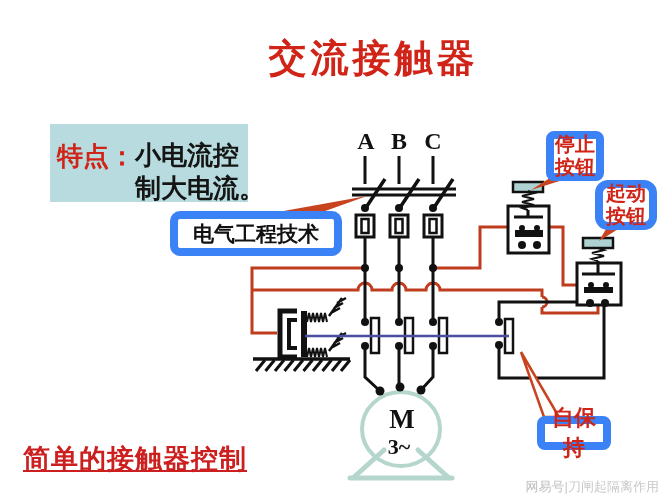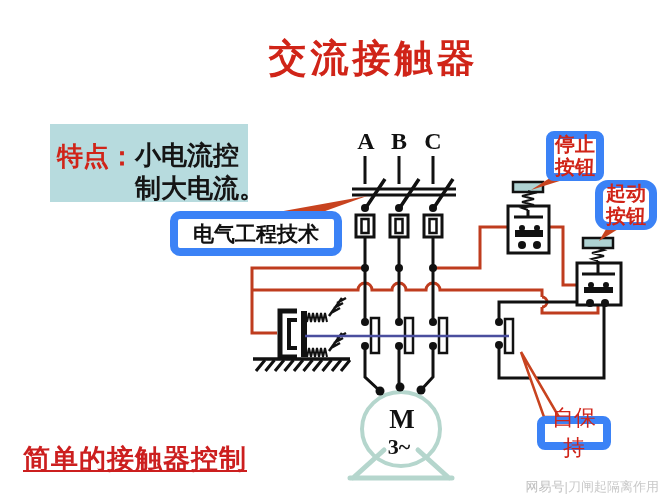--- a/index.html
+++ b/index.html
@@ -13,21 +13,21 @@
            display:flex;align-items:flex-start;padding-top:15px;box-sizing:border-box;}
   .feature .flabel{color:#d02418;font-weight:bold;font-size:26px;padding-left:7px;white-space:nowrap;}
   .feature .flines{color:#151515;font-weight:bold;font-size:26px;line-height:33px;white-space:nowrap;}
   .callout{background:#fff;border:8px solid #3b82f6;border-radius:10px;display:flex;
            align-items:center;justify-content:center;box-sizing:border-box;text-align:center;}
   .knife{left:170px;top:211px;width:172px;height:45px;font-size:21px;font-weight:bold;color:#111;}
   .stopc{left:546px;top:131px;width:58px;height:50px;font-size:20px;font-weight:bold;
          color:#d02418;line-height:23px;border-radius:8px;}
   .startc{left:595px;top:180px;width:62px;height:50px;font-size:20px;font-weight:bold;
           color:#d02418;line-height:23px;border-radius:13px;}
-  .selfh{left:537px;top:416px;width:74px;height:34px;font-size:22px;font-weight:normal;
+  .selfh{left:537px;top:416px;width:74px;height:34px;font-size:22px;font-weight:bold;
          color:#d02418;border-radius:8px;}
   .phase{width:28px;text-align:center;font-size:24px;font-weight:bold;color:#111;}
   .mlabel{width:36px;text-align:center;font-weight:bold;color:#111;}
   .heading{left:23px;top:441px;font-size:27px;font-weight:bold;color:#cc1f1f;
            text-decoration:underline;letter-spacing:1px;white-space:nowrap;}
   .watermark{right:8px;top:478px;font-size:13px;color:#c9c9c9;
              font-family:"Liberation Sans","DejaVu Sans",sans-serif;white-space:nowrap;}
   .watermark .brand{font-weight:normal;color:#bfbfbf;}
 </style>
 </head>

